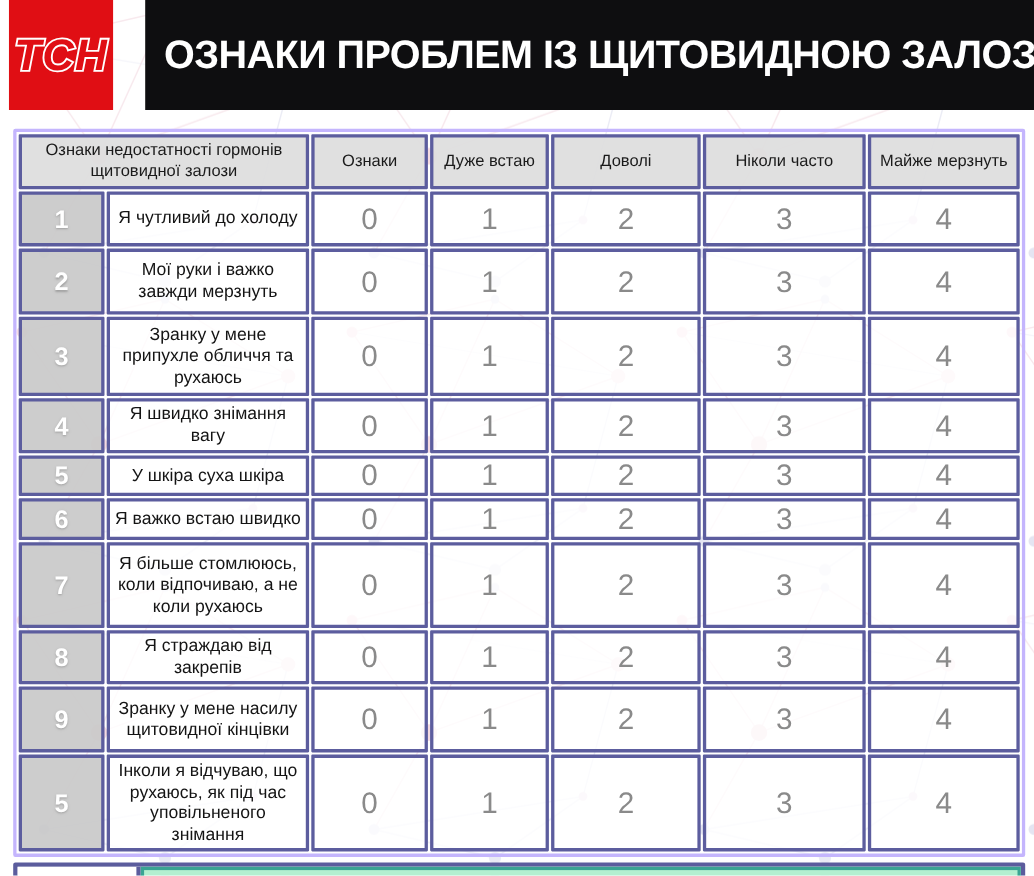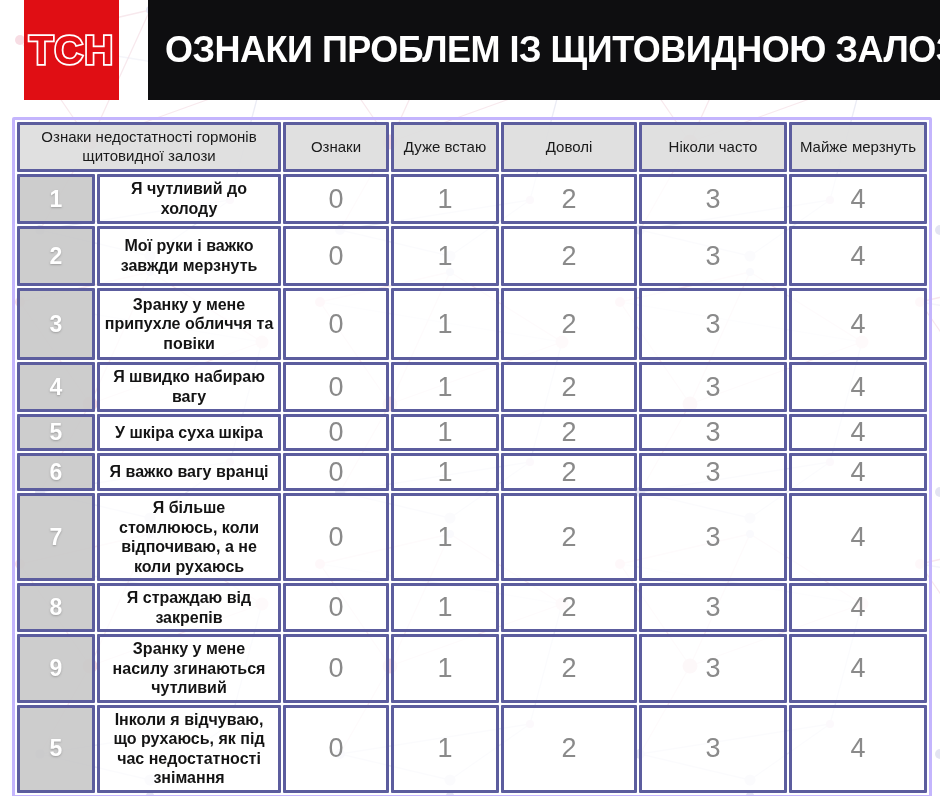--- a/index.html
+++ b/index.html
@@ -11,21 +11,21 @@
     font-family: "Liberation Sans", "DejaVu Sans", sans-serif;
     -webkit-font-smoothing: antialiased;
   }
   svg.bg-pattern {
     position: absolute; inset: 0; z-index: 0;
   }
   .page { position: relative; z-index: 1; width: 940px; height: 796px; }
 
   
   .topbar { display: flex; align-items: stretch; height: 100px; }
-  .logo-box { margin-left: 24px; width: 114px; height: 100px; flex: 0 0 auto; }
+  .logo-box { margin-left: 8px; width: 114px; height: 100px; flex: 0 0 auto; font-style: italic; }
   .title-bar {
     margin-left: 10px; flex: 1 1 auto;
     background: #0e0e10;
     display: flex; align-items: center;
     padding-left: 17px;
   }
   .title-bar h1 {
     margin: 0; color: #ffffff;
     font-size: 36px; font-weight: 700;
     letter-spacing: -0.5px; white-space: nowrap;
@@ -59,21 +59,21 @@
   }
   td.num {
     background: rgba(201,201,201,0.93);
     color: #ffffff;
     font-size: 23px; font-weight: 700;
     text-shadow: 0 1px 2px rgba(120,120,120,0.55);
   }
   td.lbl {
     background: rgba(255,255,255,0.8);
     color: #141414;
-    font-size: 16px; font-weight: 700;
+    font-size: 16px; font-weight: 400;
     line-height: 1.22;
     text-align: left;
     padding-left: 9px;
   }
   td.val {
     background: rgba(255,255,255,0.8);
     color: #8a8a8a;
     font-size: 27px; font-weight: 400;
     line-height: 1;
   }
@@ -196,48 +196,48 @@
             <td class="num">2</td>
             <td class="lbl">Мої руки і важко завжди мерзнуть</td>
             <td class="val">0</td>
             <td class="val">1</td>
             <td class="val">2</td>
             <td class="val">3</td>
             <td class="val">4</td>
           </tr>
           <tr>
             <td class="num">3</td>
-            <td class="lbl">Зранку у мене припухле обличчя та повіки</td>
+            <td class="lbl">Зранку у мене припухле обличчя та рухаюсь</td>
             <td class="val">0</td>
             <td class="val">1</td>
             <td class="val">2</td>
             <td class="val">3</td>
             <td class="val">4</td>
           </tr>
           <tr>
             <td class="num">4</td>
-            <td class="lbl">Я швидко набираю вагу</td>
+            <td class="lbl">Я швидко знімання вагу</td>
             <td class="val">0</td>
             <td class="val">1</td>
             <td class="val">2</td>
             <td class="val">3</td>
             <td class="val">4</td>
           </tr>
           <tr>
             <td class="num">5</td>
             <td class="lbl">У шкіра суха шкіра</td>
             <td class="val">0</td>
             <td class="val">1</td>
             <td class="val">2</td>
             <td class="val">3</td>
             <td class="val">4</td>
           </tr>
           <tr>
             <td class="num">6</td>
-            <td class="lbl">Я важко вагу вранці</td>
+            <td class="lbl">Я важко встаю швидко</td>
             <td class="val">0</td>
             <td class="val">1</td>
             <td class="val">2</td>
             <td class="val">3</td>
             <td class="val">4</td>
           </tr>
           <tr>
             <td class="num">7</td>
             <td class="lbl">Я більше стомлююсь, коли відпочиваю, а не коли рухаюсь</td>
             <td class="val">0</td>
@@ -250,30 +250,30 @@
             <td class="num">8</td>
             <td class="lbl">Я страждаю від закрепів</td>
             <td class="val">0</td>
             <td class="val">1</td>
             <td class="val">2</td>
             <td class="val">3</td>
             <td class="val">4</td>
           </tr>
           <tr>
             <td class="num">9</td>
-            <td class="lbl">Зранку у мене насилу згинаються чутливий</td>
+            <td class="lbl">Зранку у мене насилу щитовидної кінцівки</td>
             <td class="val">0</td>
             <td class="val">1</td>
             <td class="val">2</td>
             <td class="val">3</td>
             <td class="val">4</td>
           </tr>
           <tr>
             <td class="num">5</td>
-            <td class="lbl">Інколи я відчуваю, що рухаюсь, як під час недостатності знімання</td>
+            <td class="lbl">Інколи я відчуваю, що рухаюсь, як під час уповільненого знімання</td>
             <td class="val">0</td>
             <td class="val">1</td>
             <td class="val">2</td>
             <td class="val">3</td>
             <td class="val">4</td>
           </tr>
         </tbody>
     </table>
   </div>
 

